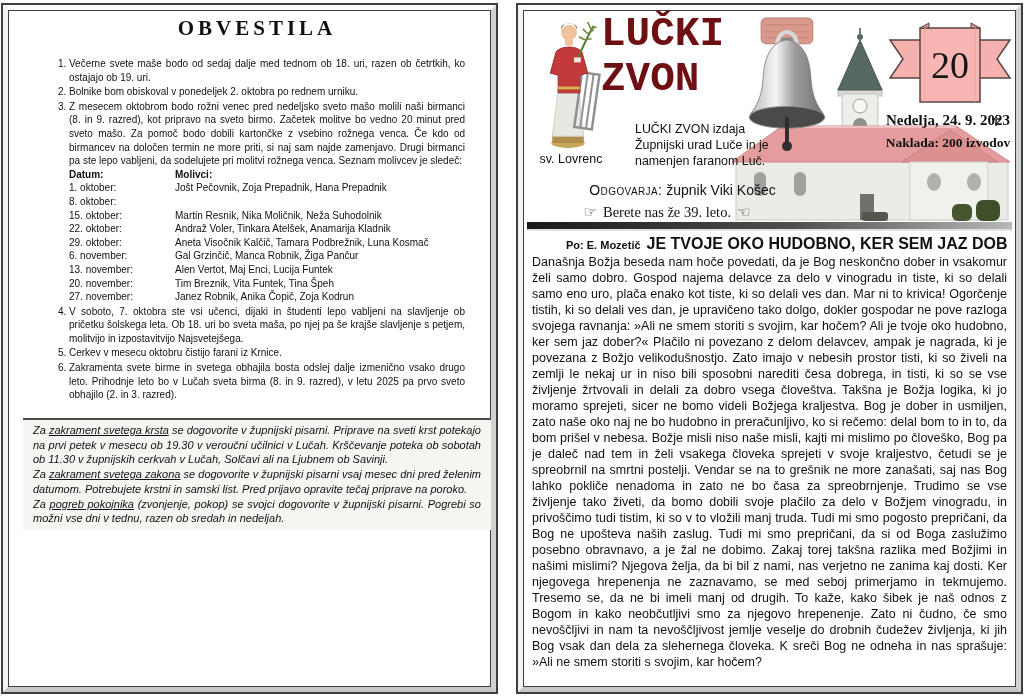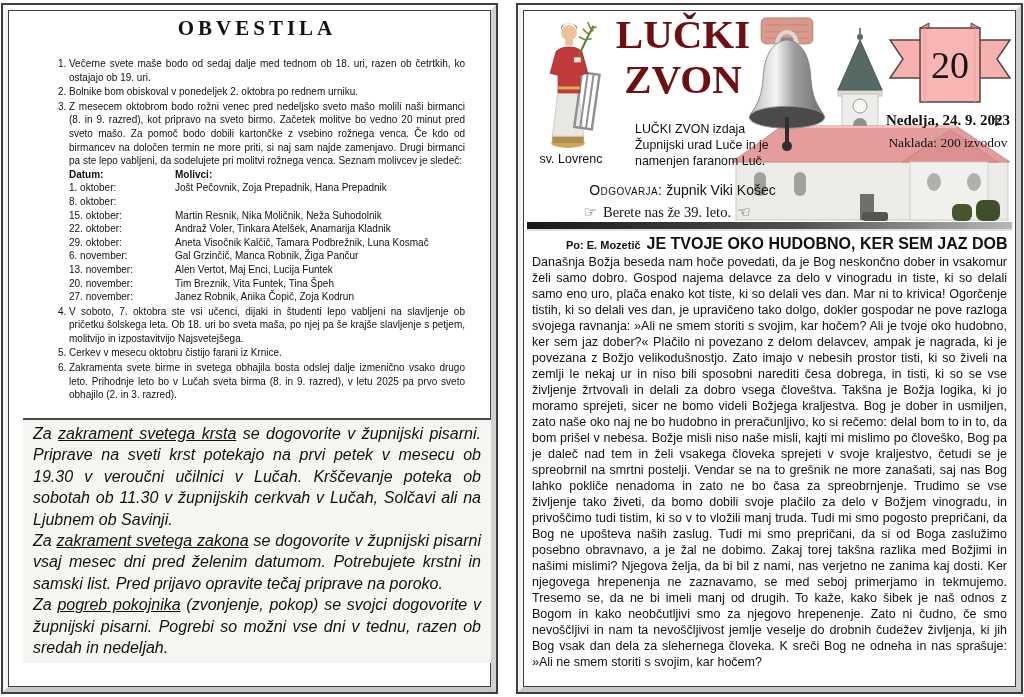--- a/index.html
+++ b/index.html
@@ -23,40 +23,40 @@
   ol.notice-list{margin:16px;padding-left:20px;font-size:10px;line-height:1.36;text-align:justify;}
   ol.notice-list li{margin:0 0 1px 0;}
   .schedule{text-align:left;margin:0;}
   .schedule-row{display:flex;}
   .schedule-date{width:106px;flex:none;}
   .schedule-names{flex:1;}
   .schedule-head .schedule-date,.schedule-head .schedule-names{font-weight:bold;}
 
   .notices{
     border-top:2px solid #4a4a4a;margin:5px -10px 0 -10px;padding:3px 10px 4px 10px;
-    background:#f5f5f2;font-style:italic;font-size:16px;line-height:1.34;text-align:justify;
+    background:#f5f5f2;font-style:italic;font-size:11px;line-height:1.34;text-align:justify;
   }
   .notices p{margin:0;}
   .u{text-decoration:underline;}
 
   
   .masthead{position:relative;height:212px;overflow:hidden;}
   .statue-img{position:absolute;left:14px;top:8px;width:66px;height:132px;z-index:4;}
   .statue-caption{position:absolute;left:0;top:142px;width:96px;text-align:center;font-size:12.5px;z-index:4;}
   .mast-title{
-    position:absolute;left:78px;top:2px;width:164px;text-align:center;z-index:3;
-    font-family:Liberation Serif, serif;color:#6e1013;font-size:41px;line-height:1.1;font-weight:bold;
+    position:absolute;left:78px;top:2px;width:164px;z-index:3;
+    font-family:Liberation Mono, monospace;color:#6e1013;font-size:41px;line-height:1.1;font-weight:bold;
   }
   .bell-img{position:absolute;left:218px;top:6px;width:92px;height:147px;z-index:3;}
   .church-img{position:absolute;left:200px;top:16px;width:292px;height:195px;z-index:1;}
   .ribbon{position:absolute;left:364px;top:12px;width:126px;height:86px;z-index:5;}
   .date-line{position:absolute;left:352px;top:102px;width:146px;text-align:center;z-index:6;
     font-family:"Liberation Serif",serif;font-weight:bold;font-size:15px;}
   .circ-line{position:absolute;left:352px;top:125px;width:146px;text-align:center;z-index:6;
-    font-family:"Liberation Serif",serif;font-weight:normal;font-size:13.5px;}
+    font-family:"Liberation Serif",serif;font-weight:bold;font-size:13.5px;}
   .pub-note{position:absolute;left:112px;top:112px;width:150px;font-size:12.4px;line-height:1.28;z-index:4;}
   .resp-line{position:absolute;left:16px;top:172px;width:256px;text-align:center;font-size:14px;z-index:4;}
   .resp-label{font-variant:small-caps;letter-spacing:.4px;margin-left:31px;}
   .readers-line{position:absolute;left:16px;top:193px;width:256px;text-align:center;z-index:4;
     font-family:"Liberation Serif",serif;font-size:14.5px;}
   .hand{font-family:"DejaVu Sans",sans-serif;font-size:15px;color:#3a3a3a;padding:0 6px;}
   .masthead-divider{height:7px;margin:0 4px;background:linear-gradient(90deg,#191919 0%,#4f4f4f 55%,#b8b8b8 100%);border-bottom:2px solid #e2e2e2;}
 
   .article{margin:4px 9px 0 9px;overflow:hidden;height:448px;}
   .article-head{display:flex;align-items:baseline;justify-content:space-between;gap:6px;white-space:nowrap;}

